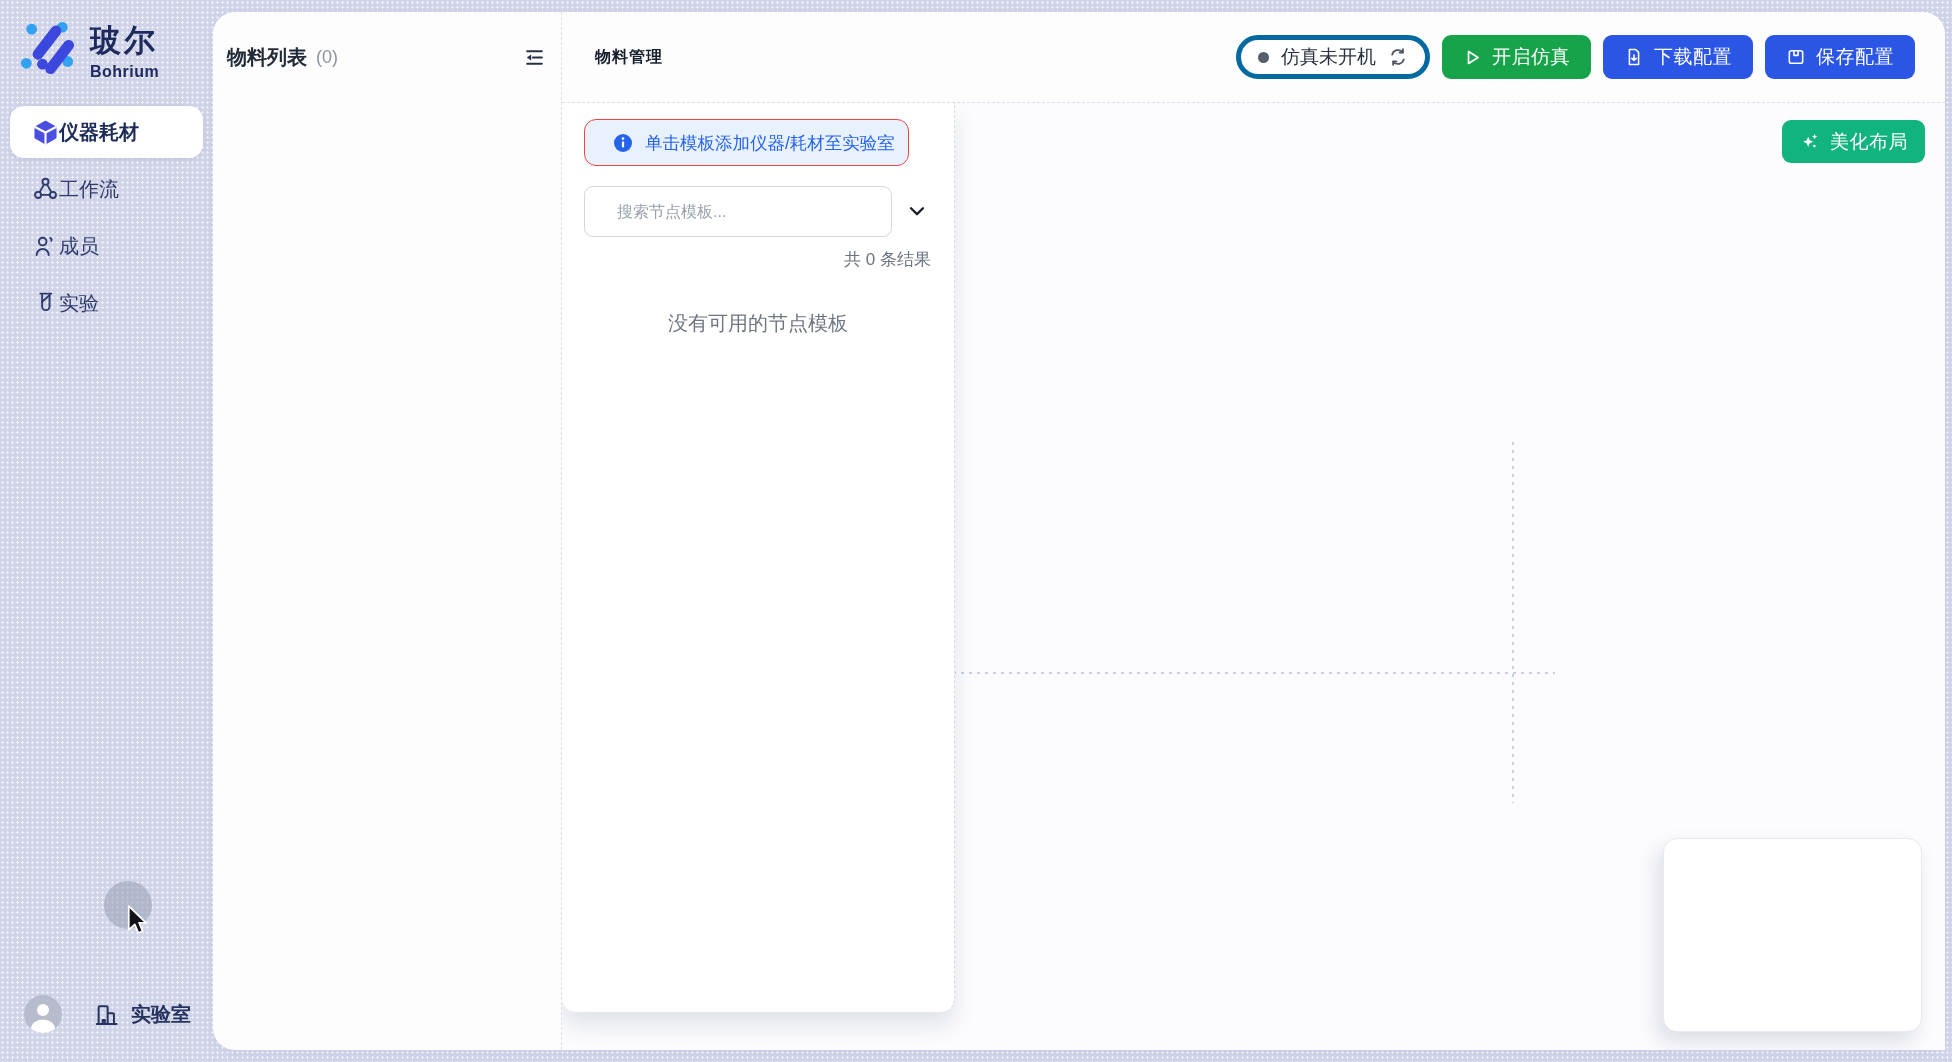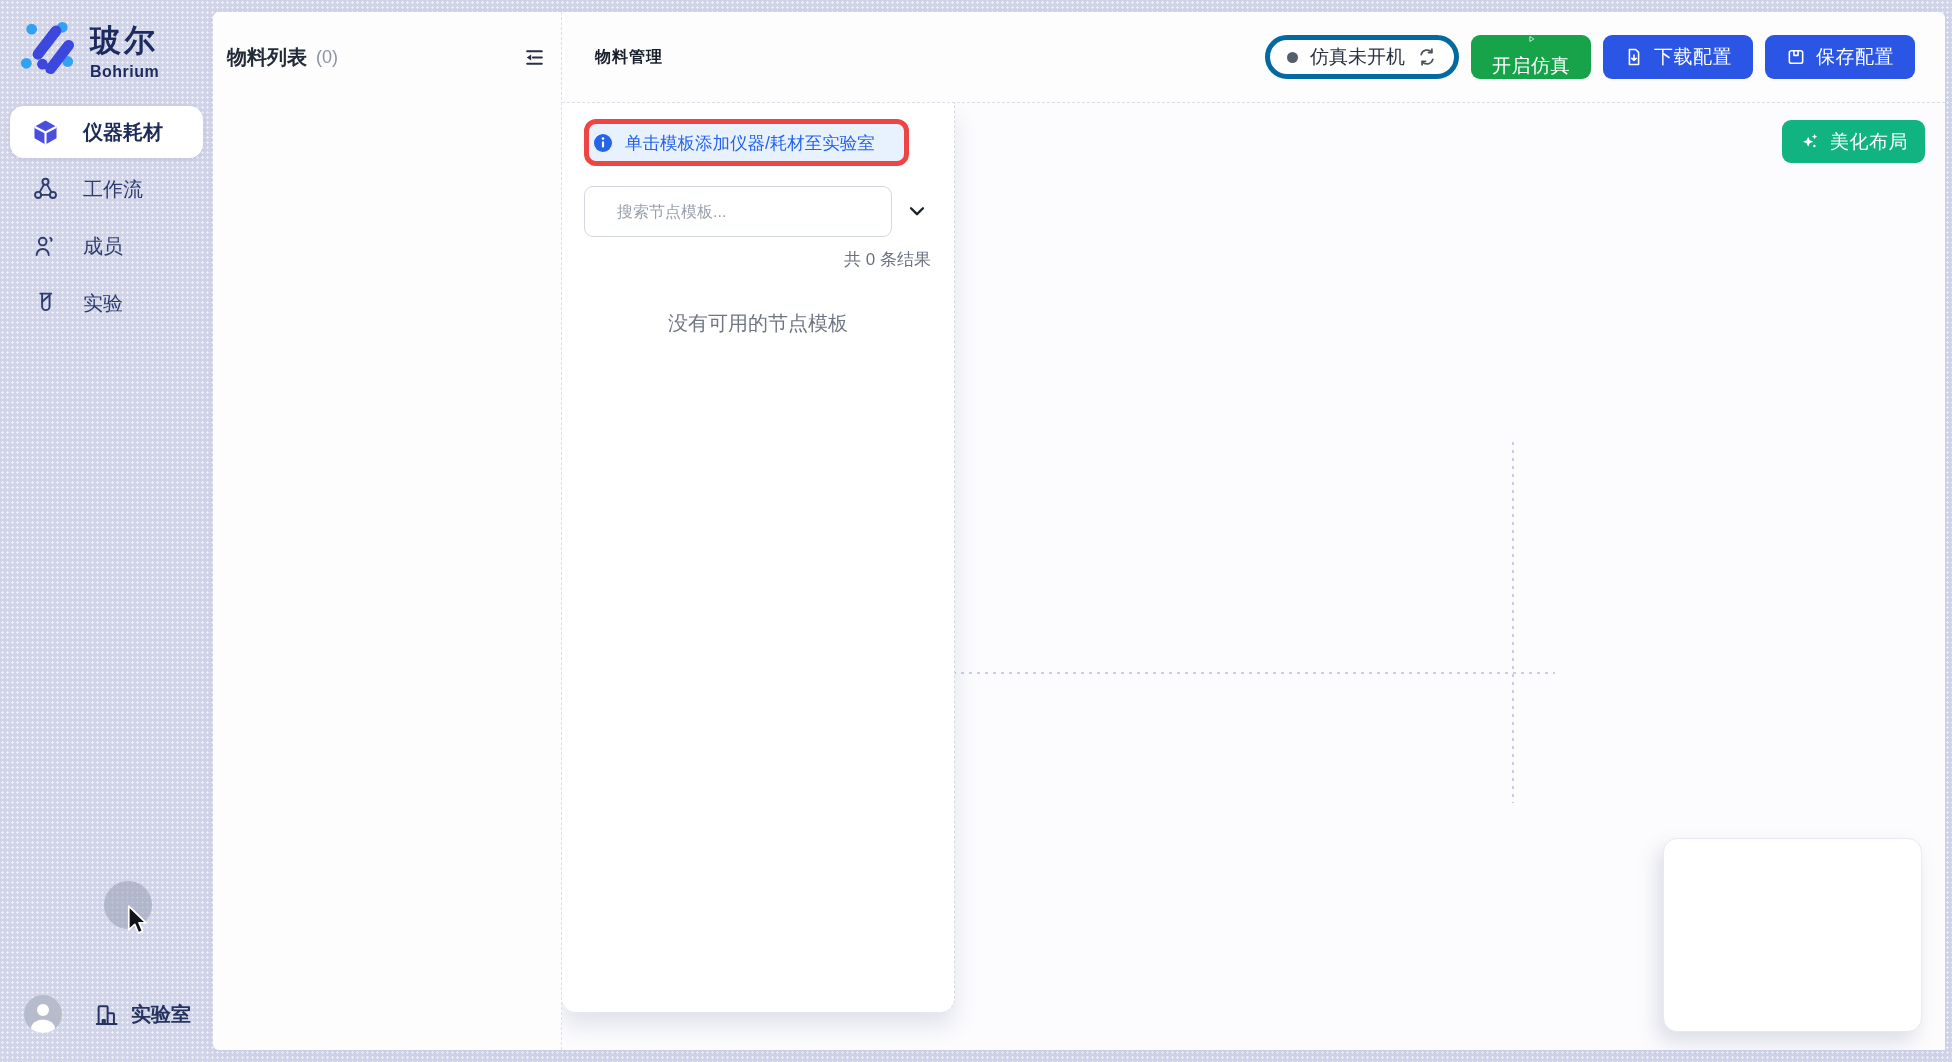--- a/index.html
+++ b/index.html
@@ -11,63 +11,63 @@
     background-image:radial-gradient(#edeff7 1.1px, transparent 1.2px);
     background-size:5px 5px;
     -webkit-font-smoothing:antialiased;
   }
   
   .sidebar { position:absolute; left:0; top:0; width:213px; height:1062px; }
   .logo { position:absolute; left:20px; top:20px; display:flex; align-items:flex-start; gap:16px; }
   .logo-text .zh { font-size:31px; font-weight:700; color:#1c2a5e; letter-spacing:3px; line-height:1.35; }
   .logo-text .en { font-size:16px; font-weight:700; color:#1c2a5e; margin-top:1px; letter-spacing:.5px; }
   .nav { position:absolute; left:10px; right:10px; top:106px; display:flex; flex-direction:column; gap:5px; }
-  .nav-item { height:52px; border-radius:14px; display:flex; align-items:center; padding-left:22px; gap:24px;
+  .nav-item { height:52px; border-radius:14px; display:flex; align-items:center; padding-left:22px; 
               font-size:20px; color:#2e3c6e; }
   .nav-item.active { background:#ffffff; color:#1d2b59; font-weight:600; box-shadow:0 1px 5px rgba(40,50,100,.12); }
   .nav-icon { width:27px; height:27px; flex:0 0 27px; }
   .sidebar-bottom { position:absolute; left:24px; bottom:29px; display:flex; align-items:center; }
   .lab-label { font-size:20px; color:#25335f; font-weight:700; margin-left:11px; }
   .hover-circle { position:absolute; left:104px; top:881px; width:48px; height:48px; border-radius:50%;
                   background:rgba(148,155,175,.52); }
   .cursor { position:absolute; left:126px; top:905px; }
   
   .panel { position:absolute; left:213px; top:12px; width:1732px; height:1038px;
-           background:#fdfdfe; border-radius:6px; box-shadow:0 2px 12px rgba(70,80,130,.07); }
+           background:#fdfdfe; border-radius:22px; box-shadow:0 2px 12px rgba(70,80,130,.07); }
   .list-panel { position:absolute; left:0; top:0; width:349px; height:100%;
                 border-right:1px dashed #dcdee9; border-radius:14px 0 0 14px; }
   .list-header { position:absolute; top:32px; left:14px; right:13px; display:flex; align-items:center; }
   .list-title { font-size:20px; font-weight:700; color:#222b38; }
   .list-count { font-size:18px; color:#8d93a0; margin-left:9px; }
   .collapse-btn { margin-left:auto; width:27px; height:27px; display:flex; align-items:center; justify-content:center; }
   .content { position:absolute; left:349px; top:0; right:0; bottom:0; }
   .content-header { position:absolute; top:0; left:0; right:0; height:91px;
                     border-bottom:1px dashed #dcdee9; display:flex; align-items:center;
                     padding:0 30px 0 33px; }
   .page-title { font-size:16px; font-weight:700; color:#171e2b; letter-spacing:1px; }
   .actions { margin-left:auto; display:flex; align-items:center; gap:12px; }
   .status-pill { height:44px; border:5px solid #0369a1; border-radius:22px; background:#ffffff;
                  display:flex; align-items:center; gap:12px; padding:0 17px; font-size:19px; color:#2a3240; }
   .status-dot { width:11px; height:11px; border-radius:50%; background:#555e6b; }
   .btn { height:44px; border:none; border-radius:9px; display:flex; align-items:center; gap:10px;
          padding:0 21px; font-size:19px; color:#fff; font-family:inherit; letter-spacing:.5px; }
-  .btn-green { background:#17a34a;flex-direction:column; }
+  .btn-green { background:#17a34a; }
   .btn-blue  { background:#2a55e5; }
   
   .canvas { position:absolute; top:91px; left:0; right:0; bottom:0; overflow:hidden; background:#fcfcfe; }
   .guide-v1 { position:absolute; left:950px; top:339px; width:2px; height:361px;
               background:repeating-linear-gradient(to bottom,#c9cde8 0 3px,transparent 3px 8px); }
   .guide-h1 { position:absolute; left:391px; top:569px; width:602px; height:2px;
               background:repeating-linear-gradient(to right,#c9cde8 0 3px,transparent 3px 8px); }
   .template-card { position:absolute; left:0; top:0; width:393px; height:909px; background:#ffffff;
                    border-right:1px dashed #d6d9ea; border-radius:0 0 14px 14px;
                    box-shadow:0 14px 22px rgba(90,97,135,.16); }
   .banner { position:absolute; left:22px; top:16px; width:325px; height:47px;
-            background:#e8f1fe; border:5px solid #ef4444; border-radius:12px;
-            display:flex; align-items:center; gap:12px; padding-left:4px;
+            background:#e8f1fe; border:1px solid #ef4444; border-radius:12px;
+            display:flex; align-items:center; gap:12px; padding-left:28px;
             color:#2563eb; font-size:17.5px; }
   .search-input { position:absolute; left:22px; top:83px; width:308px; height:51px;
                   border:1px solid #d3d7df; border-radius:9px; padding:0 32px;
                   font-size:16px; color:#333a45; background:#fff; outline:none; font-family:inherit; }
   .search-input::placeholder { color:#9aa1ae; }
   .chevron { position:absolute; left:344px; top:97px; width:22px; height:22px; }
   .result-count { position:absolute; top:145px; right:23px; font-size:17px; color:#6b7280; }
   .empty-text { position:absolute; top:207px; left:0; width:100%; text-align:center;
                 font-size:20px; color:#6f7683; }
   .beautify-btn { position:absolute; top:17px; right:20px; height:43px; border:none; border-radius:9px;

